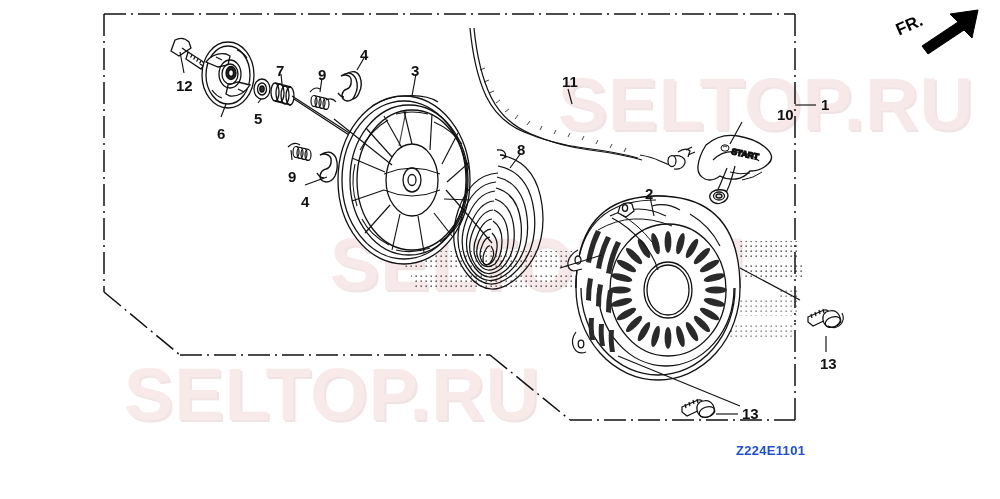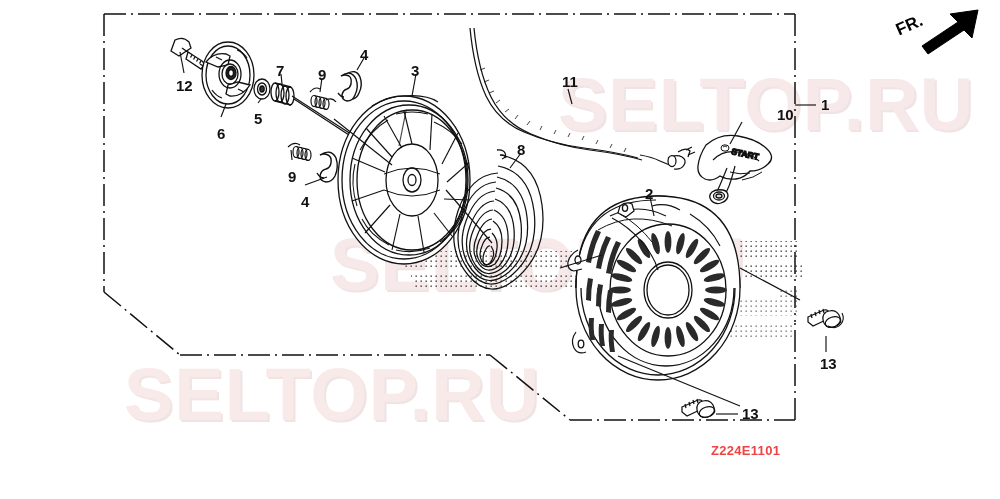--- a/index.html
+++ b/index.html
@@ -26,23 +26,23 @@
   #wm3{left:124px;top:352px;font-size:74px;color:#f9eaea;}
   .callout{
     position:absolute;
     font-family:"Liberation Sans", sans-serif;
     font-size:15px;
     font-weight:700;
     color:#111;
     user-select:none;
   }
   #partcode{
-    position:absolute;left:711px;top:443px;
+    position:absolute;left:736px;top:443px;
     font-family:"Liberation Sans", sans-serif;
-    font-size:13px;font-weight:700;color:#ef4444;letter-spacing:0.3px;
+    font-size:13px;font-weight:700;color:#1d4ed8;letter-spacing:0.3px;
   }
   #frlabel{
     position:absolute;left:893px;top:22px;
     font-family:"Liberation Sans", sans-serif;
     font-size:17px;font-weight:700;color:#000;
     transform:rotate(-24deg);transform-origin:left top;
   }
 </style>
 </head>
 <body>

